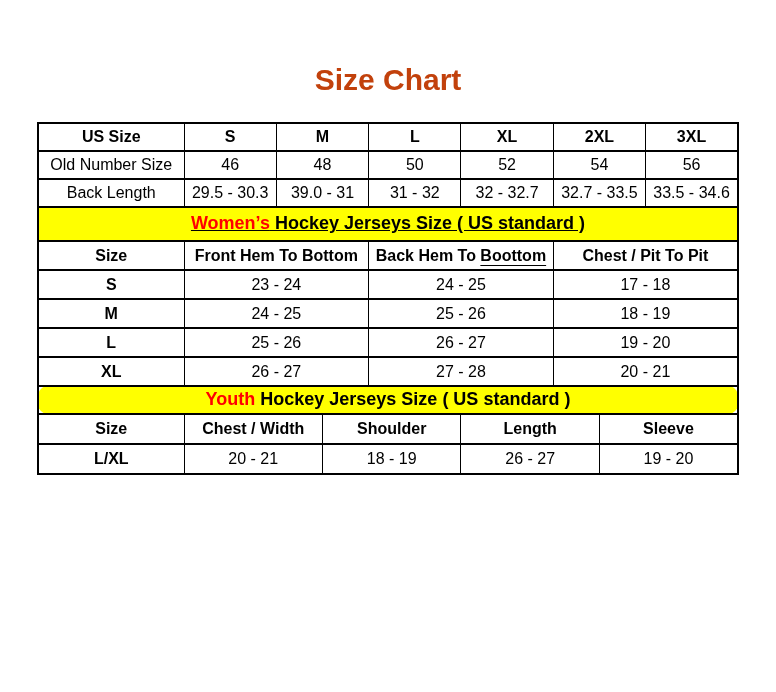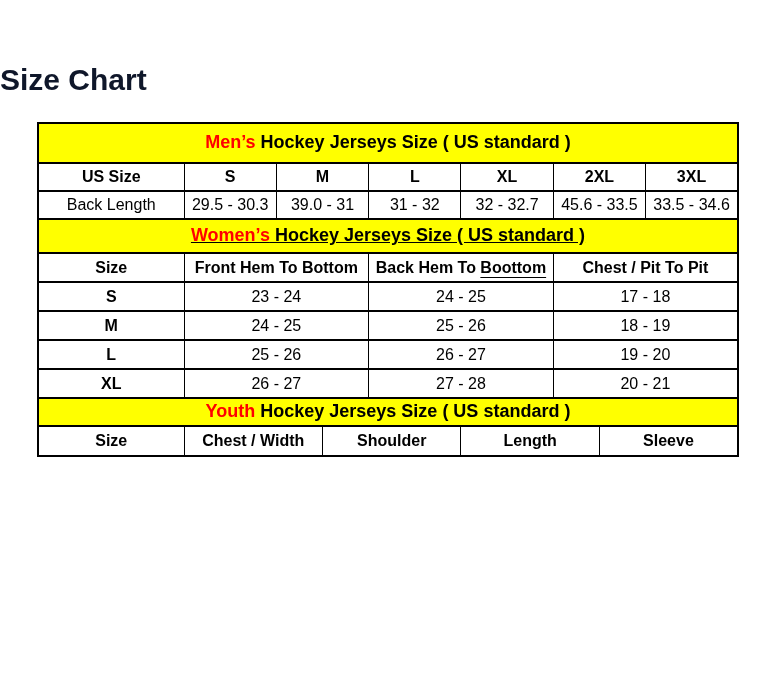--- a/index.html
+++ b/index.html
@@ -10,24 +10,24 @@
     background: #ffffff;
     overflow: hidden;
     font-family: "Liberation Sans", "DejaVu Sans", sans-serif;
     color: #000000;
   }
   .page-title {
     position: absolute;
     top: 63px;
     left: 0;
     width: 776px;
-    text-align: left;
+    text-align: center;
     font-size: 30px;
     font-weight: bold;
-    color: #0f172a;
+    color: #c2410c;
   }
   table.size-chart {
     position: absolute;
     top: 122px;
     left: 37px;
     width: 702px;
     border-collapse: collapse;
     table-layout: fixed;
     border: 2px solid #000000;
   }
@@ -46,21 +46,21 @@
   }
   tr.banner td {
     background: #FFFF00;
     font-weight: bold;
     font-size: 18px;
     height: 38px;
     border-left-width: 2px;
     border-right-width: 2px;
   }
   tr.banner-w td { height: 32px; text-decoration: underline; }
-  tr.banner-y td { height: 26px; }
+  tr.banner-y td { height: 26px; border-radius: 10px; }
   tr.banner .hl { color: #FF0000; }
   tr.hrow td { font-weight: bold; margin-top: 13px; }
   tr.mrow td { height: 26px; }
   tr.wrow td { height: 27px; }
   tr.yrow td { height: 28px; }
   td.lbl-bold { font-weight: bold; }
   .wavy {
     text-decoration-line: underline;
     text-decoration-style: wavy;
     text-decoration-color: #D40000;
@@ -85,39 +85,45 @@
       <col>
       <col>
       <col>
       <col>
       <col>
       <col>
       <col>
   </colgroup>
   <tbody>
 
-    <tr class="banner banner-m">
-      <td colspan="13"><span class="hl">Men’s</span><span> Hockey Jerseys Size ( US standard )</span></td>
-    </tr>
     <tr class="hrow mrow">
       <td>US Size</td>
       <td colspan="2">S</td>
       <td colspan="2">M</td>
       <td colspan="2">L</td>
       <td colspan="2">XL</td>
       <td colspan="2">2XL</td>
       <td colspan="2">3XL</td>
     </tr>
     <tr class="mrow">
+      <td>Old Number Size</td>
+      <td colspan="2">46</td>
+      <td colspan="2">48</td>
+      <td colspan="2">50</td>
+      <td colspan="2">52</td>
+      <td colspan="2">54</td>
+      <td colspan="2">56</td>
+    </tr>
+    <tr class="mrow">
       <td>Back Length</td>
       <td colspan="2">29.5 - 30.3</td>
       <td colspan="2">39.0 - 31</td>
       <td colspan="2">31 - 32</td>
       <td colspan="2">32 - 32.7</td>
-      <td colspan="2">45.6 - 33.5</td>
+      <td colspan="2">32.7 - 33.5</td>
       <td colspan="2">33.5 - 34.6</td>
     </tr>
 
     <tr class="banner banner-w">
       <td colspan="13"><span class="hl">Women’s</span><span> Hockey Jerseys Size ( US standard )</span></td>
     </tr>
     <tr class="hrow wrow">
       <td>Size</td>
       <td colspan="4">Front Hem To Bottom</td>
       <td colspan="4"><span>Back Hem To </span><span class="wavy">Boottom</span></td>
@@ -151,15 +157,22 @@
     <tr class="banner banner-y">
       <td colspan="13"><span class="hl">Youth</span><span> Hockey Jerseys Size ( US standard )</span></td>
     </tr>
     <tr class="hrow yrow">
       <td>Size</td>
       <td colspan="3">Chest / Width</td>
       <td colspan="3">Shoulder</td>
       <td colspan="3">Length</td>
       <td colspan="3">Sleeve</td>
     </tr>
+    <tr class="yrow">
+      <td class="lbl-bold">L/XL</td>
+      <td colspan="3">20 - 21</td>
+      <td colspan="3">18 - 19</td>
+      <td colspan="3">26 - 27</td>
+      <td colspan="3">19 - 20</td>
+    </tr>
 
   </tbody>
 </table>
 
 </body></html>

